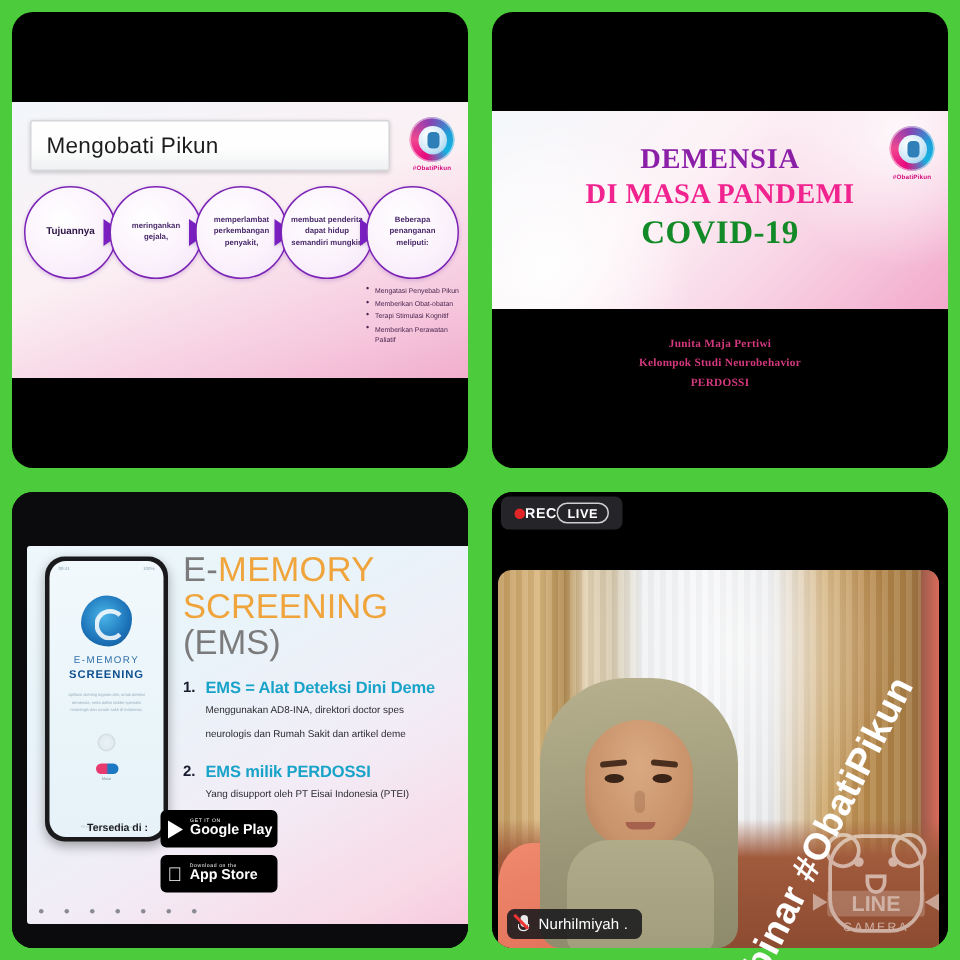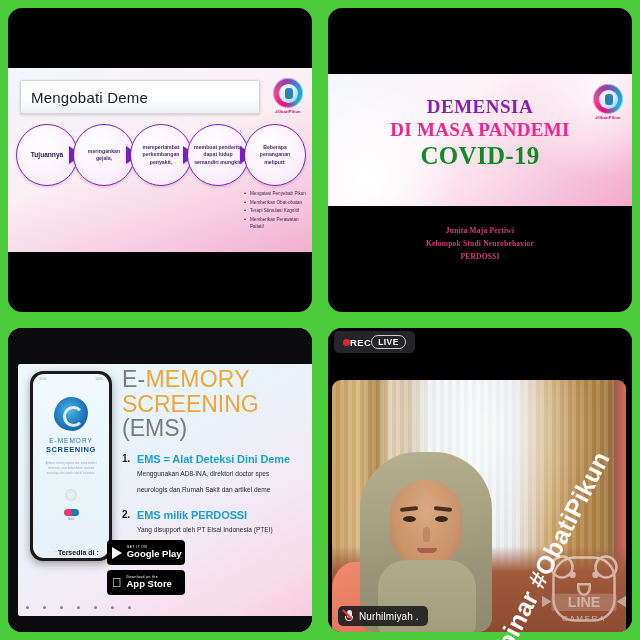--- a/index.html
+++ b/index.html
@@ -118,21 +118,21 @@
       radial-gradient(circle at 12% 78%, rgba(255,255,255,.95) 0%, rgba(255,255,255,0) 34%),
       radial-gradient(circle at 90% 12%, rgba(255,255,255,.85) 0%, rgba(255,255,255,0) 30%),
       linear-gradient(135deg,#f4f8fb 0%,#fdf3f7 38%,#f8d3e4 68%,#f2a9cb 100%);
     text-align: center;
   }
   .s2-l1 { margin-top: 22px; font-family: "Liberation Serif", serif; font-weight: bold;
            font-size: 19px; color: #8b1fa8; letter-spacing: .5px; }
   .s2-l2 { font-family: "Liberation Serif", serif; font-weight: bold;
            font-size: 19px; color: #f0238f; letter-spacing: .3px; margin-top: 1px; }
   .s2-l3 { font-family: "Liberation Serif", serif; font-weight: bold;
-           font-size: 25px; color: #128a27; letter-spacing: .3px; margin-top: 1px; }
+           font-size: 22px; color: #128a27; letter-spacing: .3px; margin-top: 1px; }
   .s2-author { margin-top: 54px; }
   .s2-author div {
     font-family: "Liberation Serif", serif; font-weight: bold;
     font-size: 7.5px; color: #d4397e; line-height: 1.75; letter-spacing: .2px;
   }
 
   
   .slide3 { position: absolute; inset: 0; background: #0b0b0d; }
   .s3-joined {
     position: absolute; top: 16px; left: 0; right: 0;
@@ -296,21 +296,21 @@
 </style>
 </head>
 <body>
 
 <div class="collage">
 
   <div class="cell cell-tl">
     <div class="slide1">
 
       <div class="s1-titlebar">
-        <div class="s1-title">Mengobati Deme</div>
+        <div class="s1-title">Mengobati Pikun</div>
       </div>
 
       <div class="obati-logo">
         <div class="obati-disc">
           <div class="obati-inner"></div>
         </div>
         <div class="obati-tag">#ObatiPikun</div>
       </div>
 
       <div class="s1-flow">

